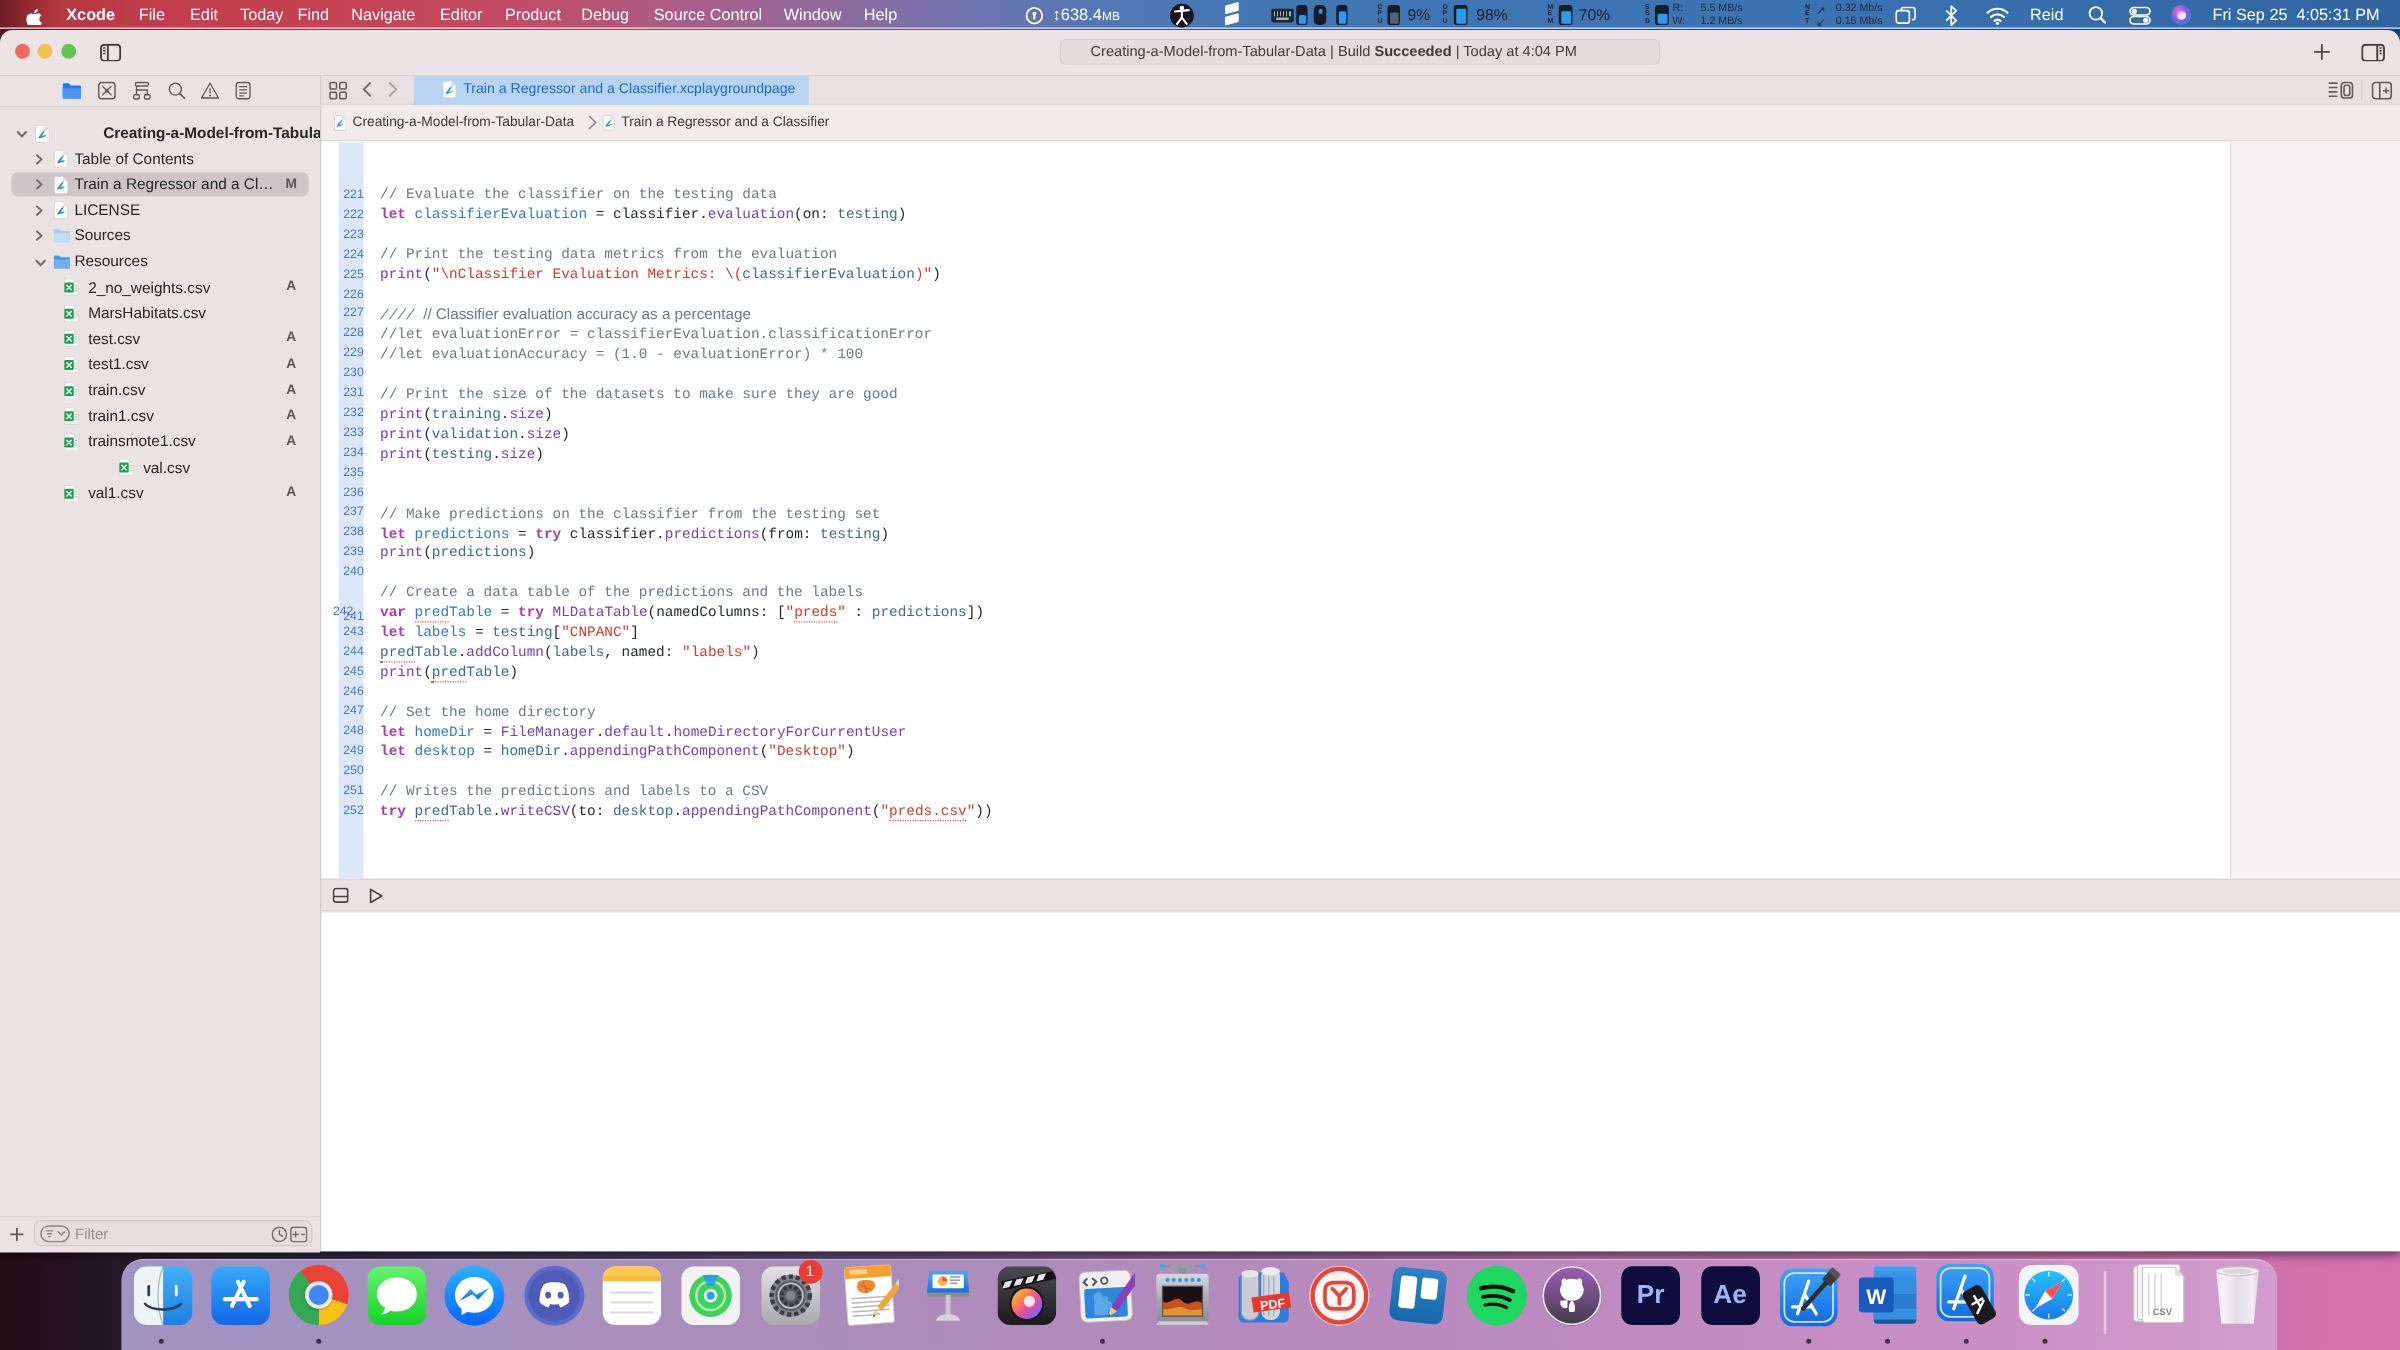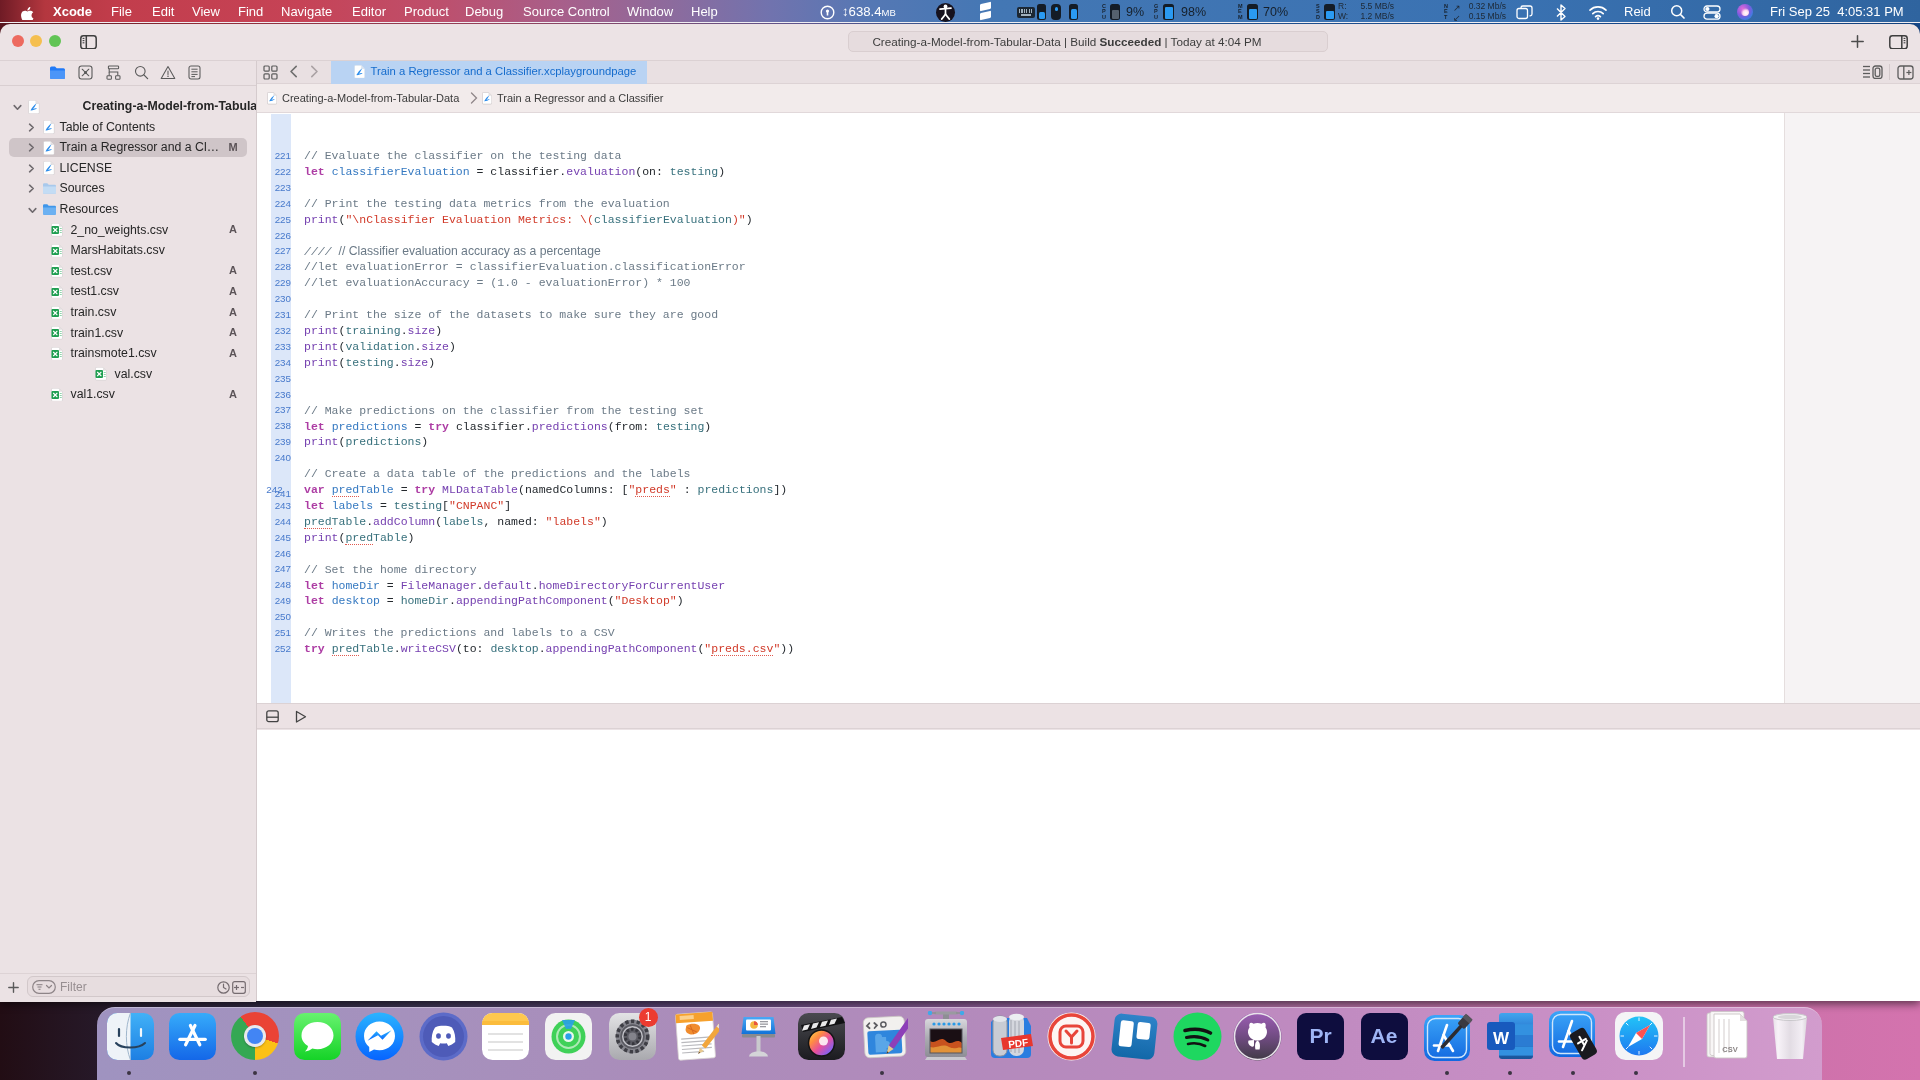--- a/index.html
+++ b/index.html
@@ -526,21 +526,21 @@
   <div class="ab" style="left:0;top:35.5px;width:1920px;height:1px;background:#dbd1d3;"></div>
 </div>
 
 <div id="menubar" class="ab">
   <svg class="mico" style="left:21px;top:4.5px" width="13" height="15" viewBox="0 0 13 15">
       <path fill="#fff" d="M10.8 7.9c0-2 1.7-3 1.8-3.1-1-1.4-2.5-1.6-3-1.6-1.3-.1-2.5.75-3.1.75-.6 0-1.6-.73-2.7-.71-1.4 0-2.7.8-3.4 2-1.4 2.5-.36 6.2 1 8.2.68 1 1.5 2.1 2.5 2 1 0 1.4-.64 2.6-.64 1.2 0 1.6.64 2.7.62 1.1 0 1.8-1 2.5-2 .78-1.1 1.1-2.2 1.1-2.3 0 0-2.1-.8-2.1-3.2zM8.7 1.8c.55-.67.92-1.6.82-2.5-.8.03-1.75.53-2.3 1.2-.5.6-.95 1.55-.83 2.46.9.07 1.76-.45 2.3-1.1z" transform="translate(0.3,2.7) scale(0.95)"></path>
     </svg>
   <div class="mi" style="left:53px;font-weight:bold;">Xcode</div>
   <div class="mi" style="left:111px;">File</div>
   <div class="mi" style="left:152px;">Edit</div>
-  <div class="mi" style="left:192px;">View</div>
+  <div class="mi" style="left:192px;">Today</div>
   <div class="mi" style="left:238px;">Find</div>
   <div class="mi" style="left:281px;">Navigate</div>
   <div class="mi" style="left:352px;">Editor</div>
   <div class="mi" style="left:404px;">Product</div>
   <div class="mi" style="left:465px;">Debug</div>
   <div class="mi" style="left:523px;">Source Control</div>
   <div class="mi" style="left:627px;">Window</div>
   <div class="mi" style="left:691px;">Help</div>
 
   <svg class="mico" style="left:820px;top:5px" width="15" height="15" viewBox="0 0 15 15">

